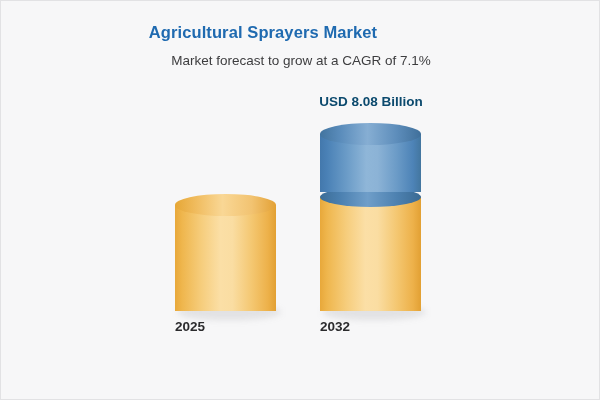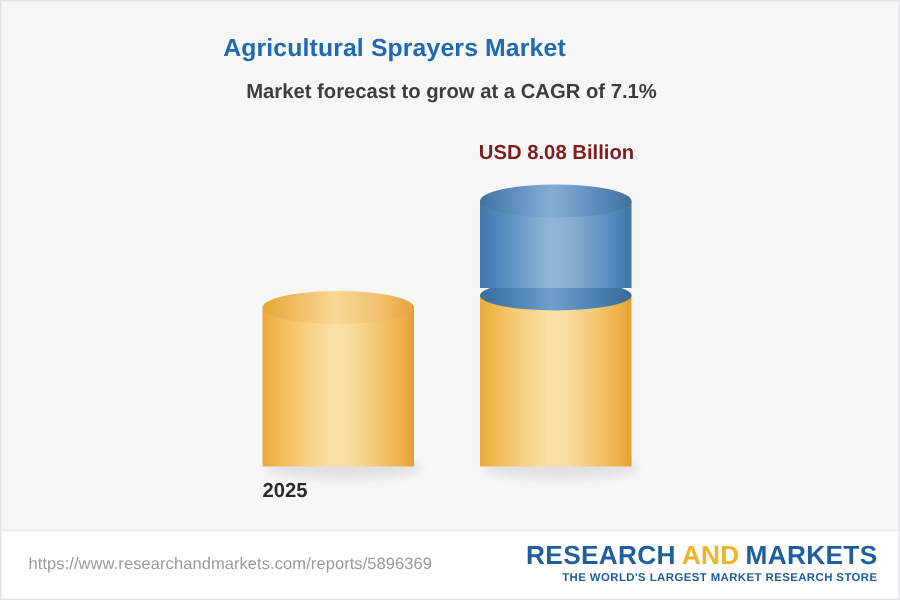--- a/index.html
+++ b/index.html
@@ -38,38 +38,38 @@
     color: #1f6ab0;
     letter-spacing: 0.1px;
   }
   .chart-subtitle {
     position: absolute;
     left: 0;
     top: 52px;
     width: 600px;
     text-align: center;
     font-size: 13.5px;
-    font-weight: bold;
+    font-weight: normal;
     color: #3d3d3f;
   }
   .bar-group {
     position: absolute;
     bottom: 0;
     height: 352px;
   }
   .bar-group.g1 { left: 174px; width: 101px; }
   .bar-group.g2 { left: 319px; width: 101px; }
 
   .value-label {
     position: absolute;
     width: 190px;
     text-align: center;
     font-size: 13.5px;
     font-weight: bold;
-    color: #7f1d1d;
+    color: #0c4a6e;
     white-space: nowrap;
   }
   .value-label.v1 { left: -44px; top: 158px; }
   .value-label.v2 { left: -44px; top: 93px; }
 
   .cat-label {
     position: absolute;
     width: 101px;
     left: 0;
     top: 318px;
@@ -237,26 +237,19 @@
 
       <div class="cylinder">
         <div class="shadow-ellipse" style="top:303px;"></div>
         <div class="cap cap-gold-bottom" style="top:299px;"></div>
         <div class="cyl-body cyl-gold" style="top:196px; height:114px;"></div>
         <div class="seam" style="top:186px;"></div>
         <div class="cyl-body cyl-blue" style="top:133px; height:58px;"></div>
         <div class="cap cap-blue-top" style="top:122px;"></div>
       </div>
 
+      <div class="cat-label">2032</div>
     </div>
 
   </div>
 
-  <div class="footer">
-    <div class="footer-url">https://www.researchandmarkets.com/reports/5896369</div>
-
-    <div class="logo">
-      <div class="logo-main"><span>RESEARCH</span><span class="logo-and" style="padding:0 4px;">AND</span><span>MARKETS</span></div>
-      <div class="logo-tag">THE WORLD'S LARGEST MARKET RESEARCH STORE</div>
-    </div>
-  </div>
 
 </div>
 
 </body></html>

